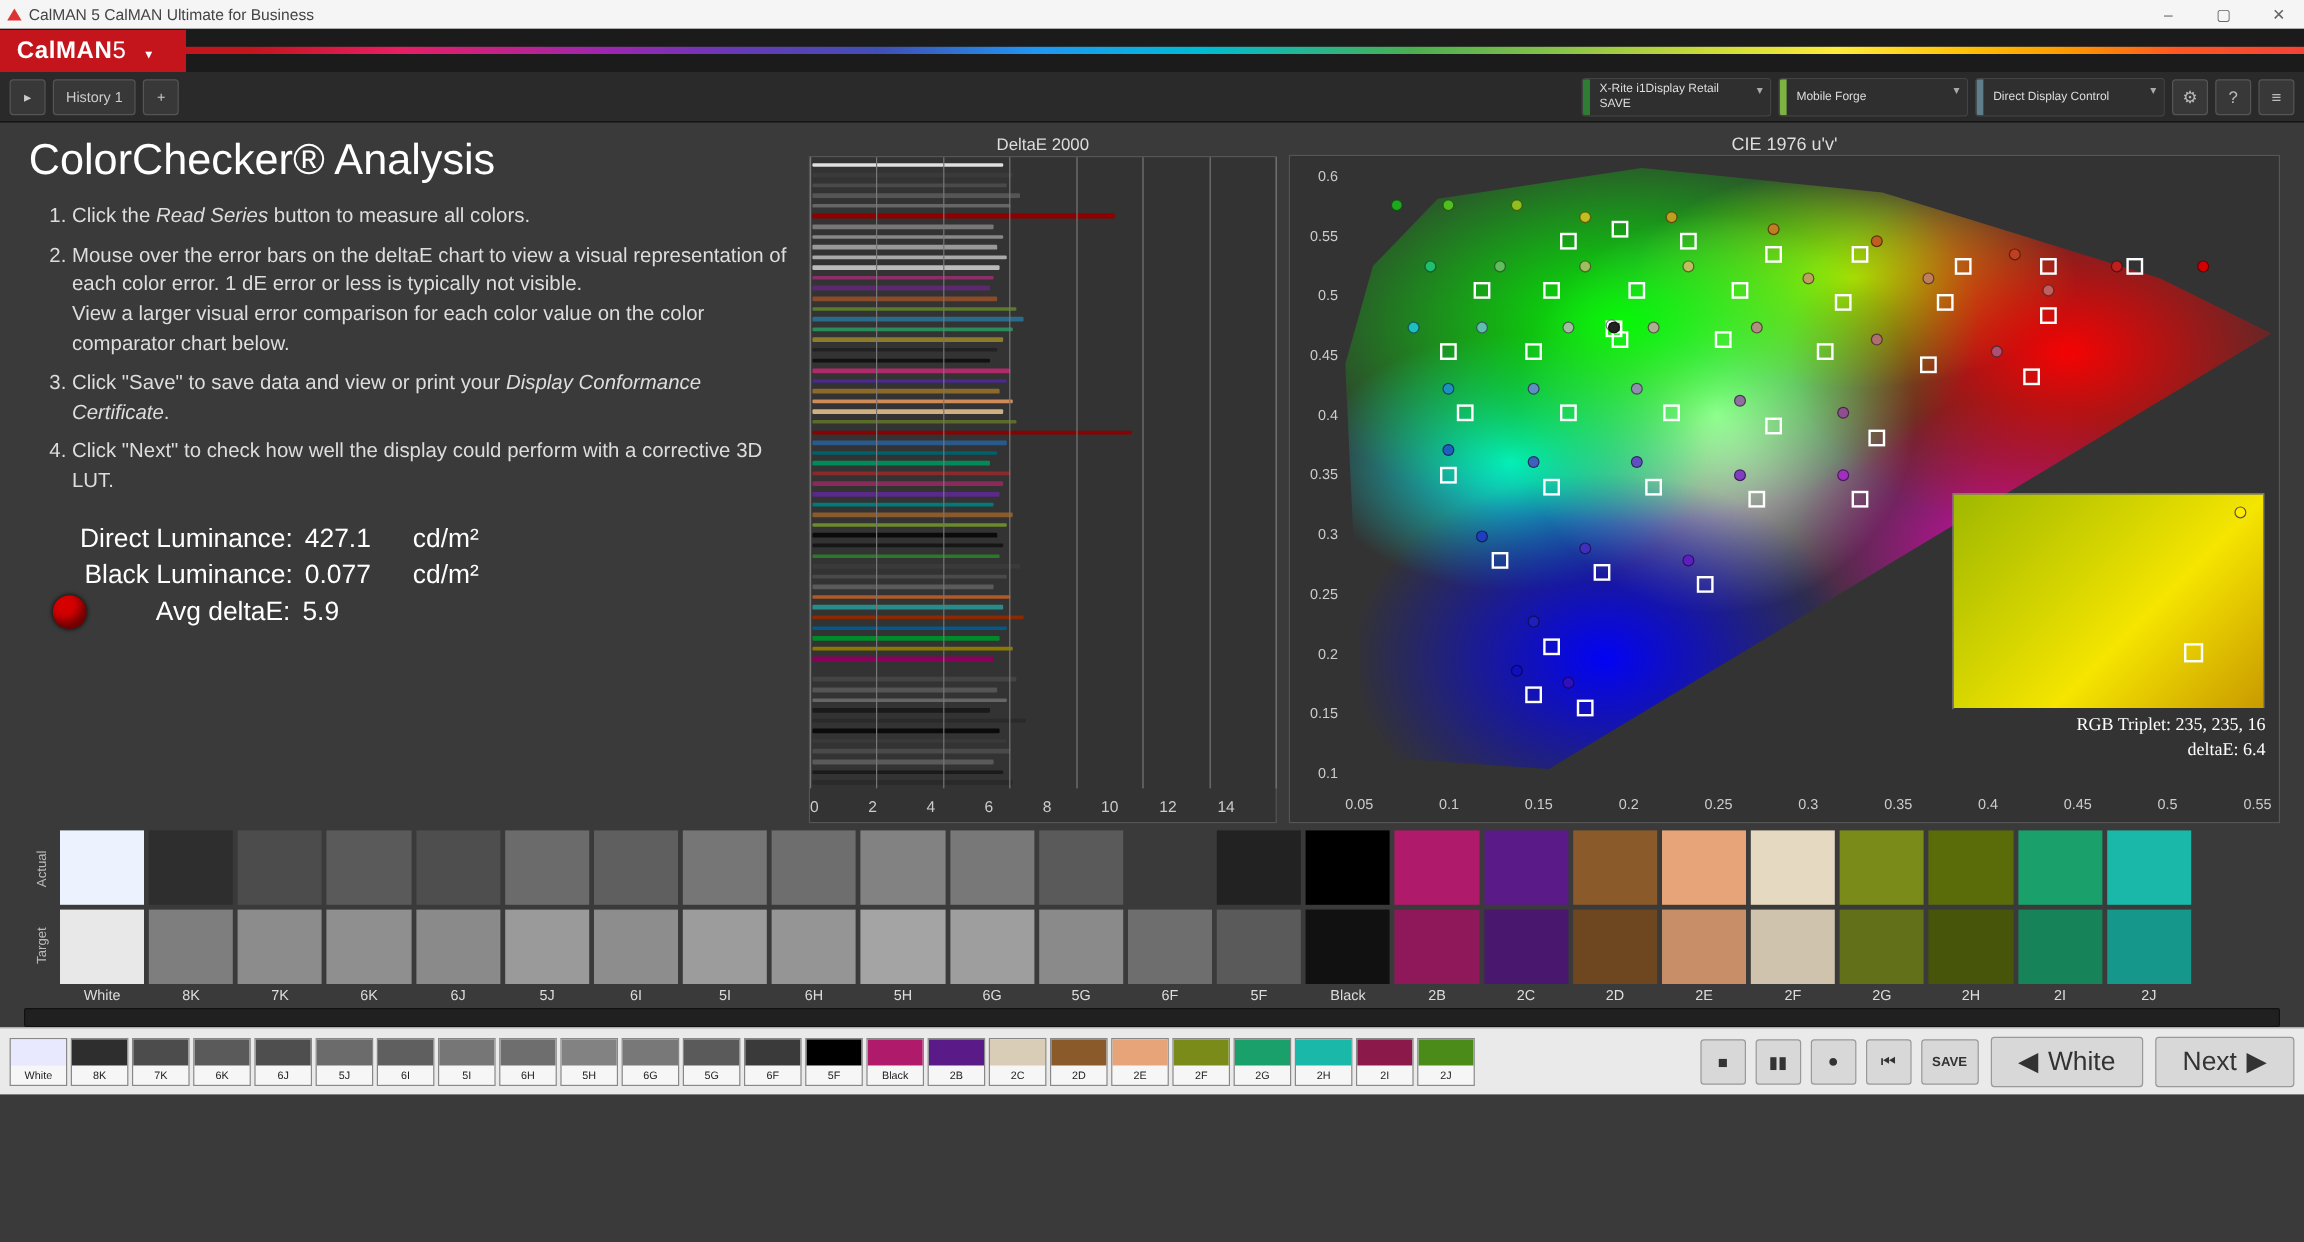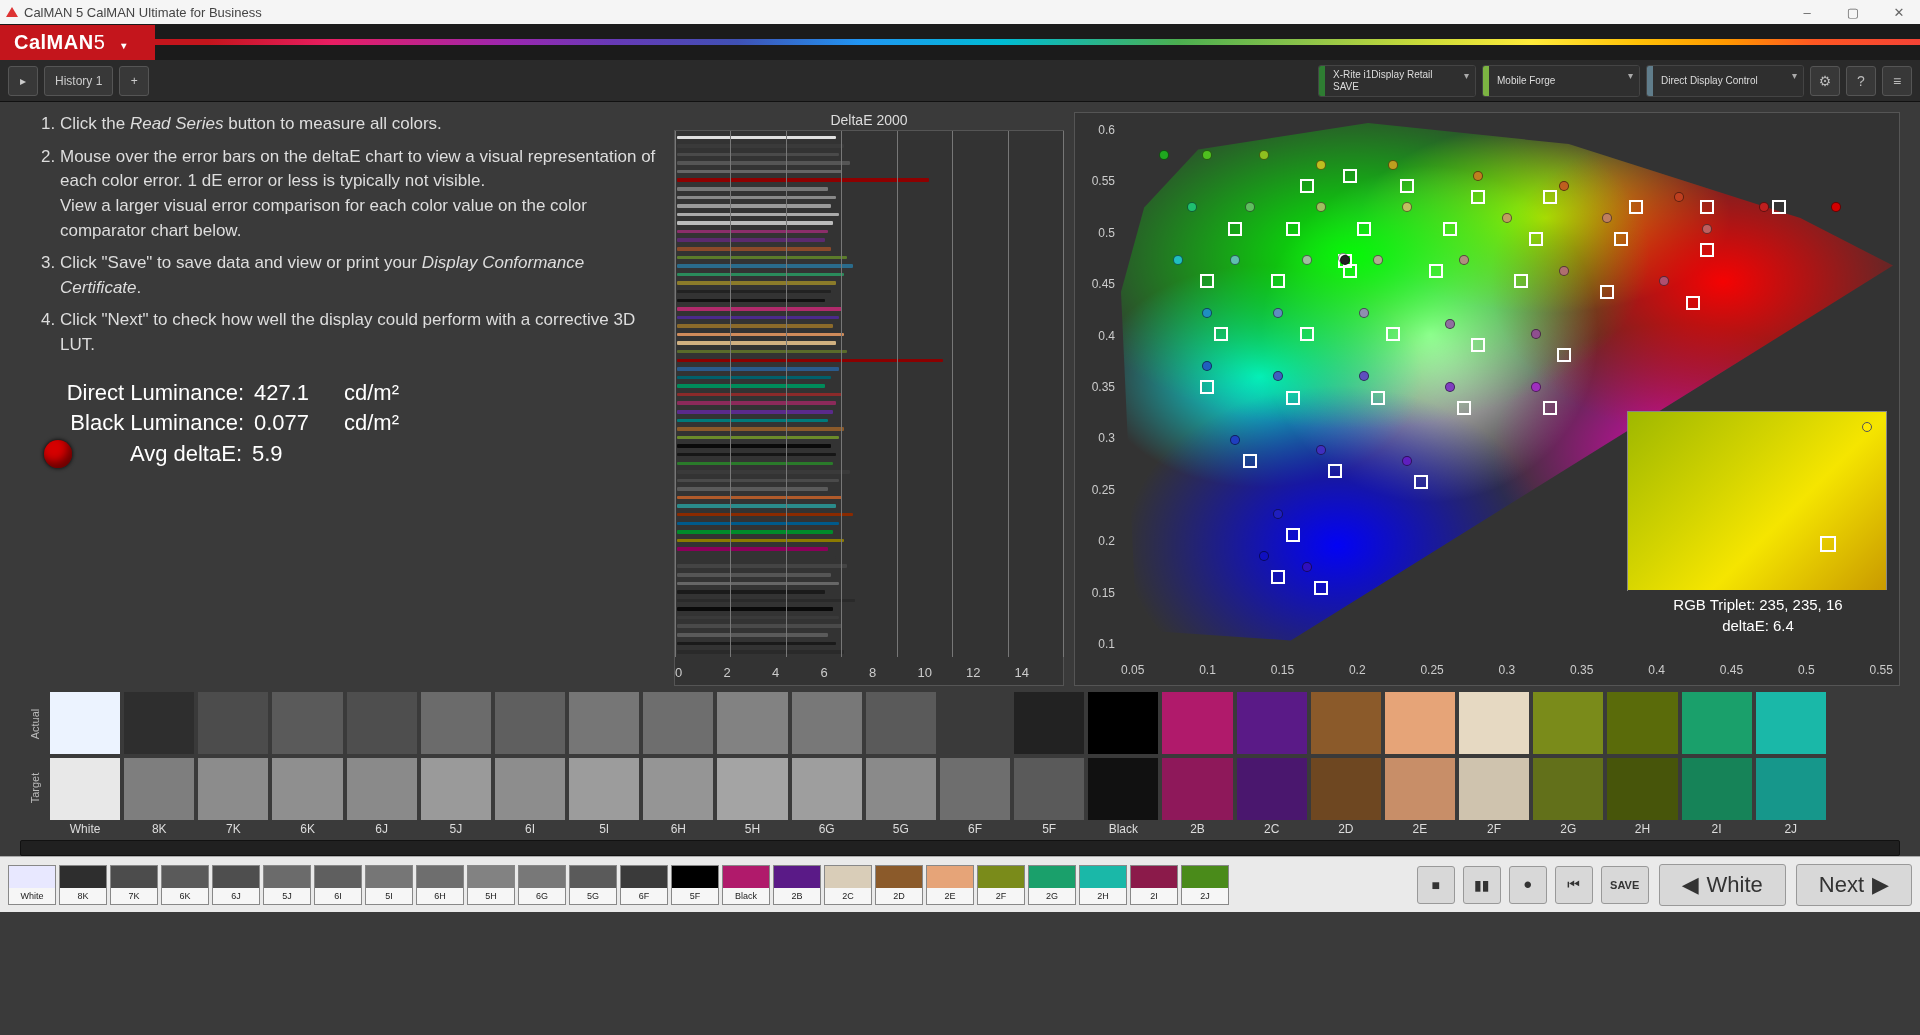--- a/index.html
+++ b/index.html
@@ -163,22 +163,22 @@
 .square-mark { position:absolute; width:14px; height:14px; border:2px solid #fff; transform:translate(-50%,-50%); }
 .dot-mark { position:absolute; width:10px; height:10px; border-radius:50%; border:1px solid rgba(0,0,0,0.5); transform:translate(-50%,-50%); }
 .inset {
   position:absolute; right:6px; bottom:60px; width:260px; height:180px;
   border:1px solid #888;
   background:
     linear-gradient(135deg, #9fb800 0%, #d4d400 38%, #f5e500 60%, #c99a00 100%);
 }
 .inset .readout {
   position:absolute; bottom:-50px; left:0; right:-2px;
-  font-size:15px; color:#fff; text-align:center; line-height:1.4;
-  background:#333; padding:4px 0;
+  font-size:15px; color:#fff; text-align:right; line-height:1.4;
+  background:#333; padding:4px 0;font-family:Liberation Serif, serif;
 }
 
 .swatch-section { padding: 2px 20px 0 20px; }
 .swatch-rows { display:flex; }
 .row-labels { width:30px; display:flex; flex-direction:column; }
 .row-labels span { flex:1; display:flex; align-items:center; justify-content:center; transform:rotate(-90deg); font-size:11px; color:#bbb; }
 .swatch-grid { flex:1; display:grid; grid-template-columns: repeat(25, 1fr); gap:4px; }
 .swatch { height:62px; }
 .swatch-labels { display:grid; grid-template-columns: repeat(25, 1fr); gap:4px; margin-left:30px; margin-top:2px; }
 .swatch-labels span { text-align:center; font-size:12px; color:#ddd; }
@@ -270,20 +270,21 @@
         <span>?</span>
       </div>
     <div class="icon-btn">
         <span>≡</span>
       </div>
   </div>
 </div>
 
 <div class="main">
   <div class="left-col">
+    <h1 class="page-title">ColorChecker® Analysis</h1>
     <ol class="instructions">
       <li><span>Click the </span><em>Read Series</em><span> button to measure all colors.</span></li>
       <li><span style="white-space:pre-line">Mouse over the error bars on the deltaE chart to view a visual representation of each color error. 1 dE error or less is typically not visible.
 View a larger visual error comparison for each color value on the color comparator chart below.</span></li>
       <li><span>Click "Save" to save data and view or print your </span><em>Display Conformance Certificate</em><span>.</span></li>
       <li><span>Click "Next" to check how well the display could perform with a corrective 3D LUT.</span></li>
     </ol>
     <div class="perf">
       <div class="perf-row">
         <span class="label">Direct Luminance:</span>
@@ -386,20 +387,21 @@
           <span>6</span>
           <span>8</span>
           <span>10</span>
           <span>12</span>
           <span>14</span>
         </div>
     </div>
   </div>
 
   <div class="right-col">
+    <div class="cie-title">CIE 1976 u'v'</div>
     <div class="cie-chart">
       <div class="cie-yaxis" id="cie-yaxis">
           <div>0.6</div>
           <div>0.55</div>
           <div>0.5</div>
           <div>0.45</div>
           <div>0.4</div>
           <div>0.35</div>
           <div>0.3</div>
           <div>0.25</div>

